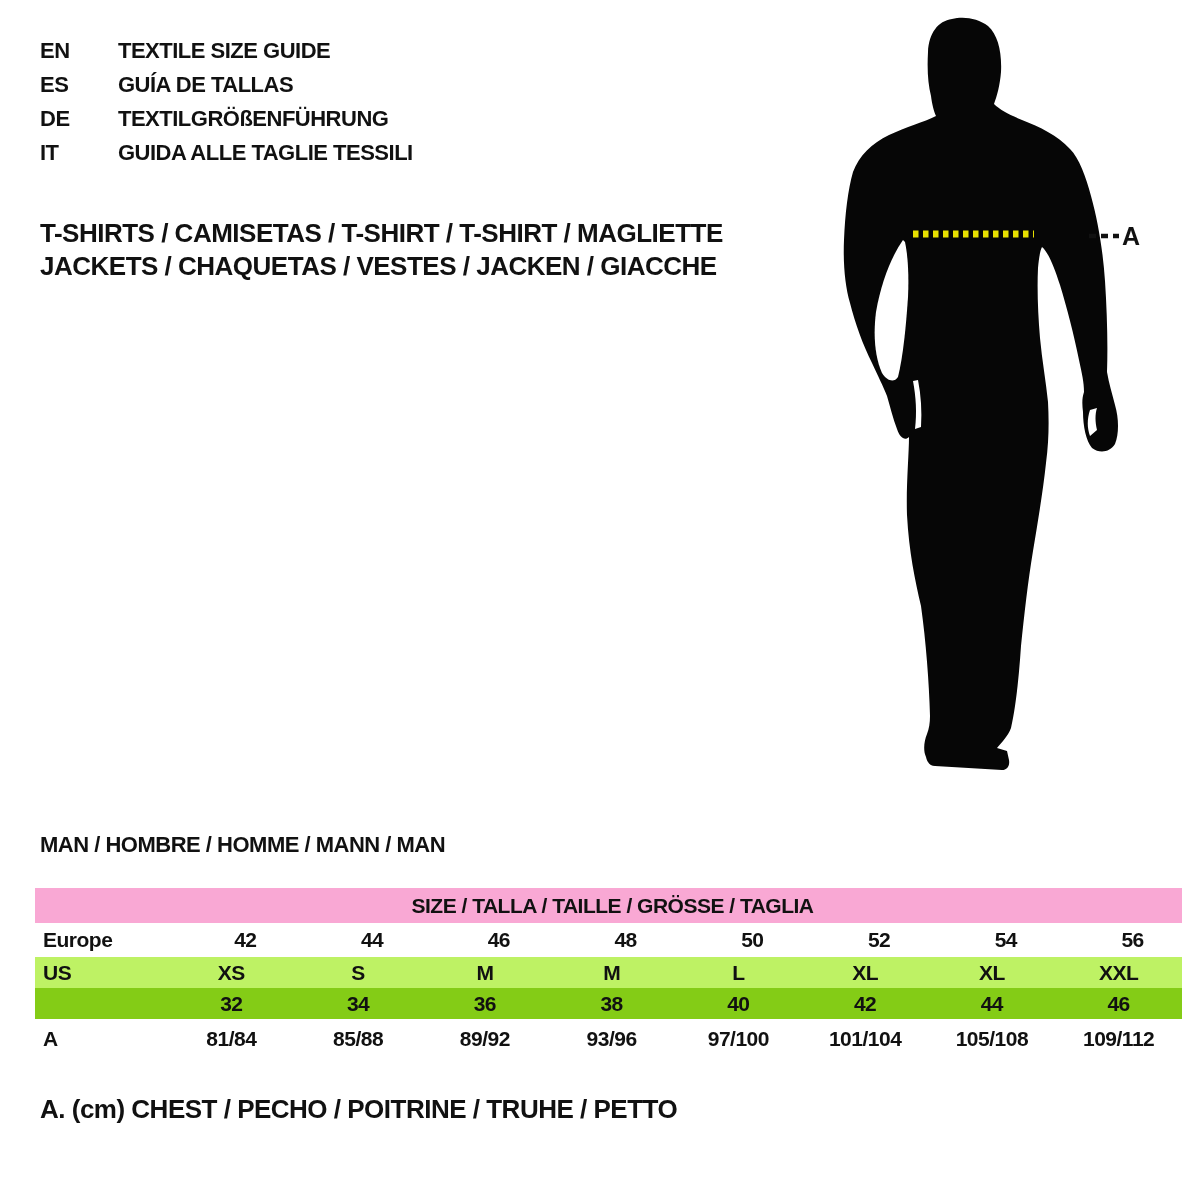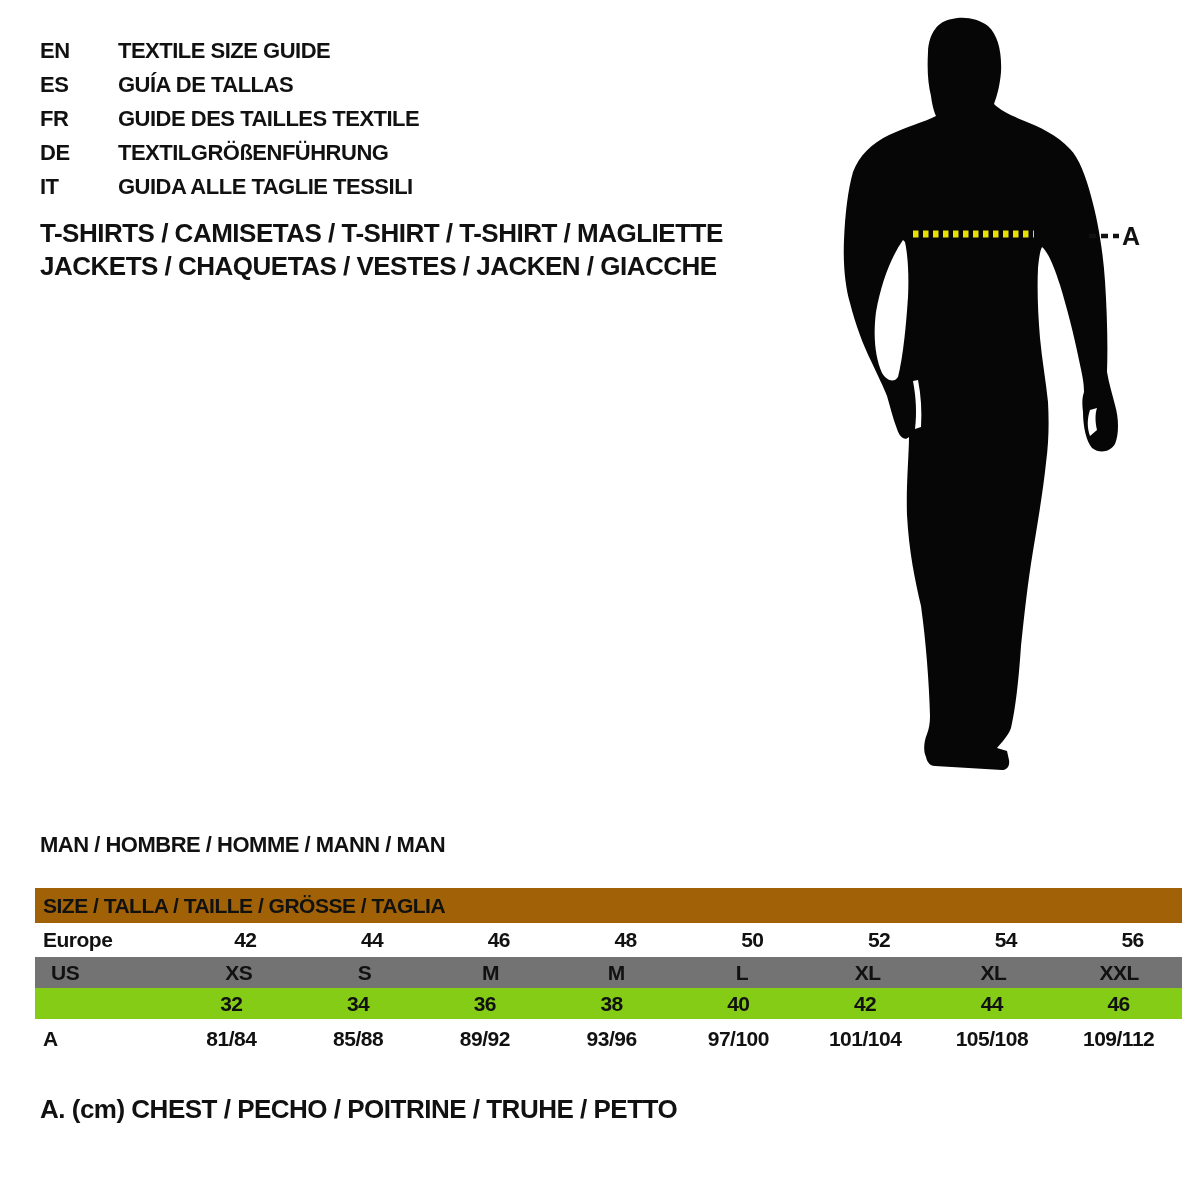--- a/index.html
+++ b/index.html
@@ -14,46 +14,42 @@
   .lang-code{width:78px;}
   
   .cats{position:absolute;left:40px;top:217px;font-size:26px;font-weight:bold;line-height:33px;letter-spacing:-0.5px;white-space:nowrap;}
   
   .figure-svg{position:absolute;left:820px;top:0px;width:340px;height:800px;}
   .measure-label{position:absolute;left:1122px;top:222px;font-size:25px;font-weight:bold;line-height:28px;}
   
   .section-title{position:absolute;left:40px;top:832px;font-size:22px;font-weight:bold;letter-spacing:-0.5px;white-space:nowrap;}
   
   .size-table{position:absolute;left:35px;top:888px;width:1147px;font-size:21px;font-weight:bold;letter-spacing:-0.5px;}
-  .st-header{height:35px;background:#a16207;display:flex;align-items:center;padding-left:8px;box-sizing:border-box;}
+  .st-header{height:35px;background:#f9a8d4;display:flex;align-items:center;padding-left:8px;box-sizing:border-box;justify-content:center;}
   .st-row{display:flex;align-items:center;}
   .st-row.r-europe{height:34px;gap:28px;}
-  .st-row.r-us{height:31px;background:#737373;padding-left:8px;}
+  .st-row.r-us{height:31px;background:#bef264;}
   .st-row.r-num{height:31px;background:#84cc16;}
   .st-row.r-a{height:40px;}
   .st-row .lbl{width:133px;padding-left:8px;box-sizing:border-box;}
   .st-row .val{flex:1;text-align:center;}
   
   .footnote{position:absolute;left:40px;top:1094px;font-size:26px;font-weight:bold;letter-spacing:-0.5px;white-space:nowrap;}
 </style>
 </head>
 <body>
 
 <div class="langs">
   <div class="lang-row">
     <span class="lang-code">EN</span>
     <span>TEXTILE SIZE GUIDE</span>
   </div>
   <div class="lang-row">
     <span class="lang-code">ES</span>
     <span>GUÍA DE TALLAS</span>
-  </div>
-  <div class="lang-row">
-    <span class="lang-code">FR</span>
-    <span>GUIDE DES TAILLES TEXTILE</span>
   </div>
   <div class="lang-row">
     <span class="lang-code">DE</span>
     <span>TEXTILGRÖßENFÜHRUNG</span>
   </div>
   <div class="lang-row">
     <span class="lang-code">IT</span>
     <span>GUIDA ALLE TAGLIE TESSILI</span>
   </div>
 </div>

